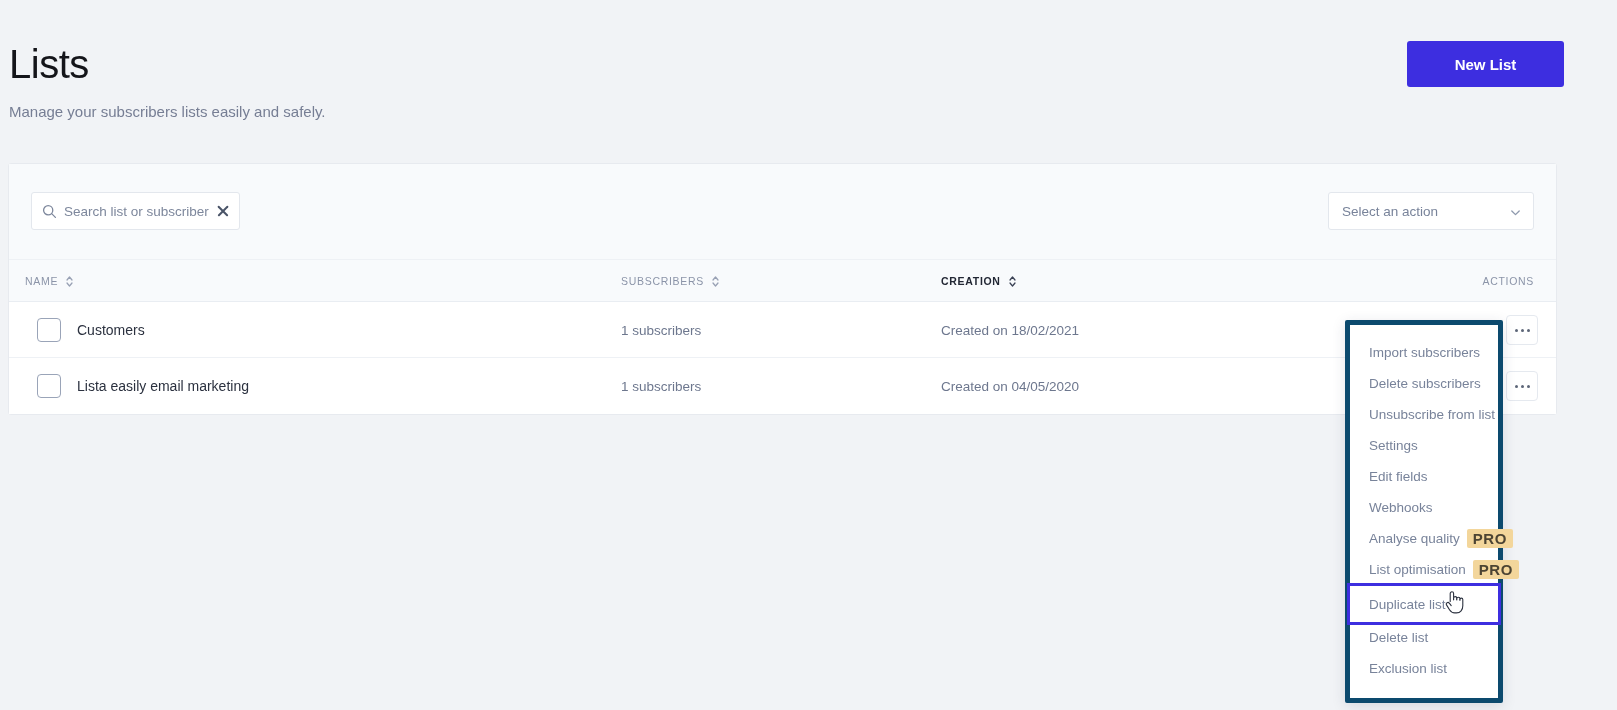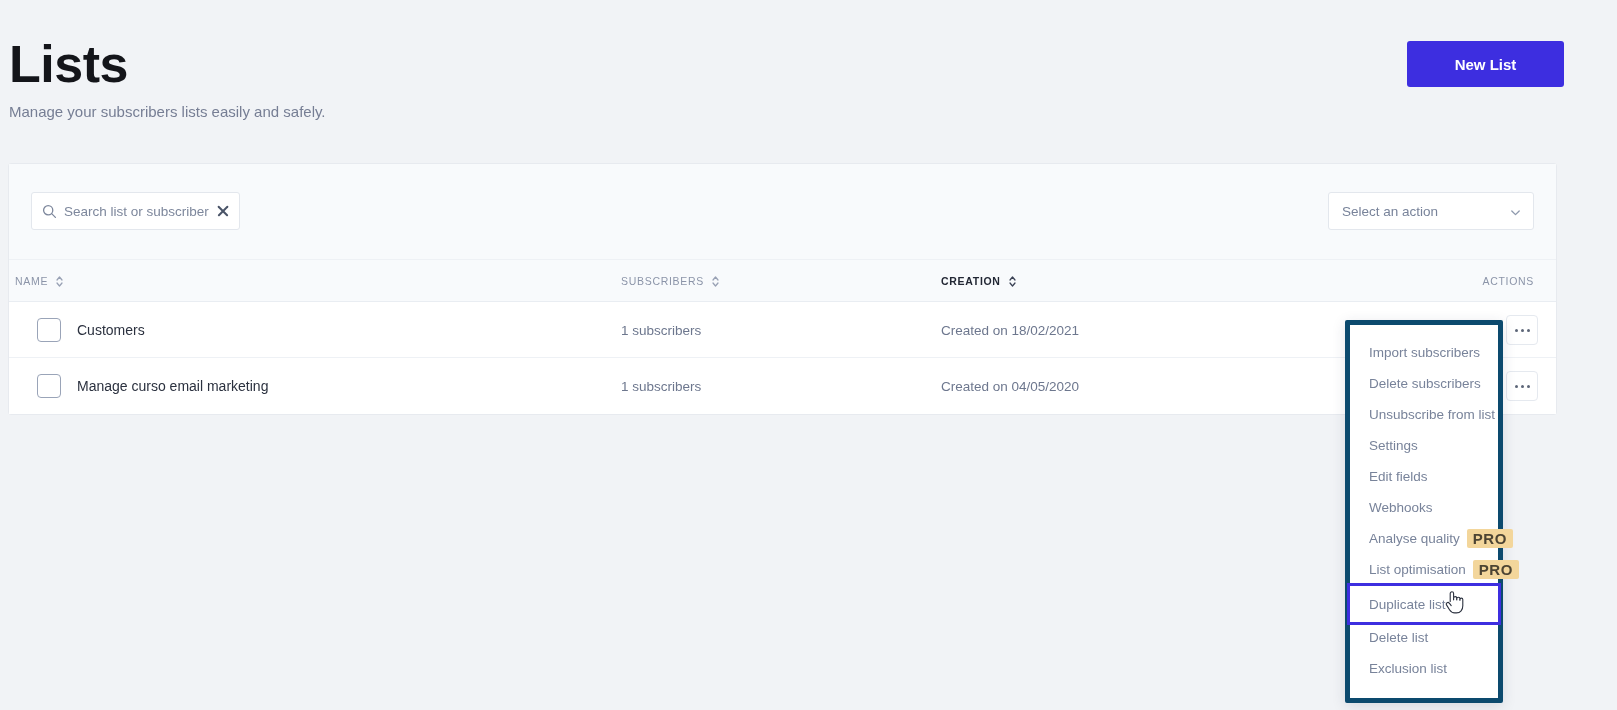--- a/index.html
+++ b/index.html
@@ -8,21 +8,21 @@
     background: #f1f3f6;
     font-family: "Liberation Sans", sans-serif;
     overflow: hidden;
   }
   .page { position: relative; width: 1617px; height: 710px; }
 
   
   .page-head { position: absolute; left: 0; top: 0; width: 1617px; height: 150px; }
   .page-title {
     position: absolute; left: 9px; top: 40px;
-    font-size: 52px; font-weight: bold; color: #14151a;
+    font-size: 40px; font-weight: normal; color: #14151a;
     letter-spacing: -0.5px; line-height: 48px;
   }
   .page-sub {
     position: absolute; left: 9px; top: 102px;
     font-size: 15px; color: #767e94; line-height: 20px;
   }
   .new-list-btn {
     position: absolute; left: 1407px; top: 41px;
     width: 157px; height: 46px;
     background: #3d2ee0; border: none; border-radius: 3px;
@@ -98,21 +98,21 @@
     border-bottom: 1px solid #e9edf2;
   }
   .th {
     position: absolute; top: 0; height: 42px;
     display: flex; align-items: center; gap: 7px;
     font-size: 10.5px; letter-spacing: 0.7px;
     color: #8b94a8; text-transform: uppercase;
     cursor: pointer;
   }
   .th.active { color: #222734; font-weight: bold; }
-  .th-name { left: 6px; }
+  .th-name { left: 16px; }
   .th-subs { left: 612px; }
   .th-creation { left: 932px; }
   .th-actions { right: 22px; cursor: default; }
   .sort-ico { width: 9px; height: 13px; display: block; }
 
   .row {
     position: relative; height: 56px;
     background: #ffffff;
     border-bottom: 1px solid #eef1f5;
     display: block;
@@ -259,21 +259,21 @@
           <i></i>
           <i></i>
         </button>
       </div>
     </div>
 
     <div class="row">
       <div class="cell c-check">
         <div class="checkbox"></div>
       </div>
-      <div class="cell c-name">Manage curso email marketing</div>
+      <div class="cell c-name">Lista easily email marketing</div>
       <div class="cell c-subs">1 subscribers</div>
       <div class="cell c-created">Created on 04/05/2020</div>
       <div class="cell c-actions">
         <button class="dots-btn">
           <i></i>
           <i></i>
           <i></i>
         </button>
       </div>
     </div>

